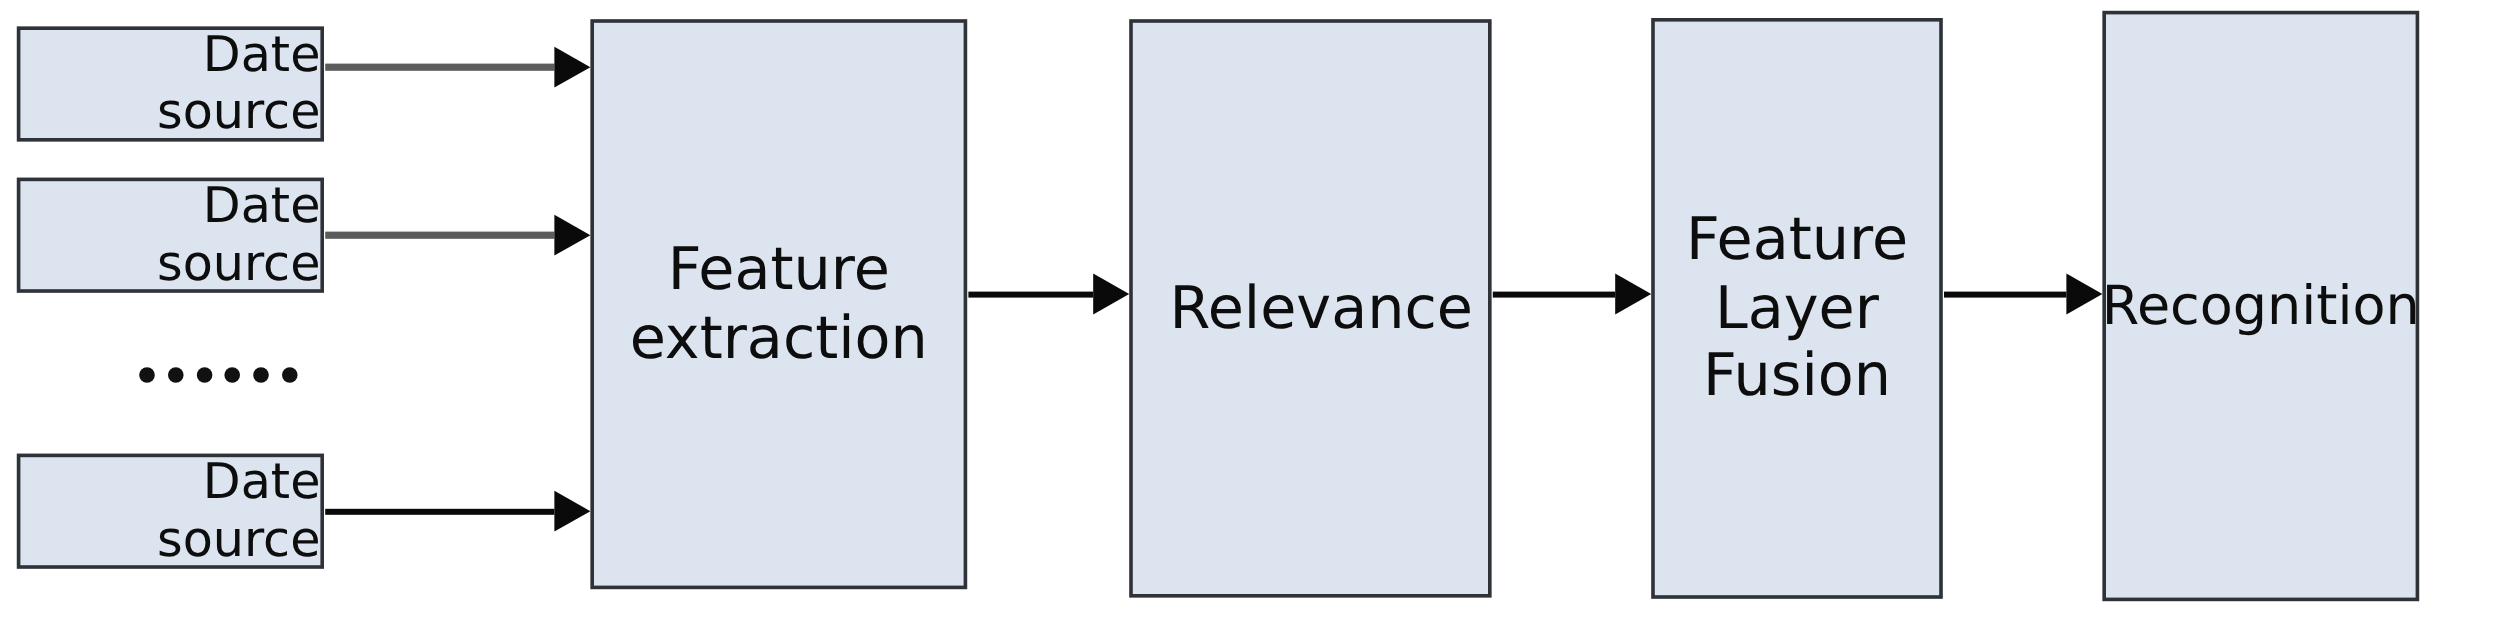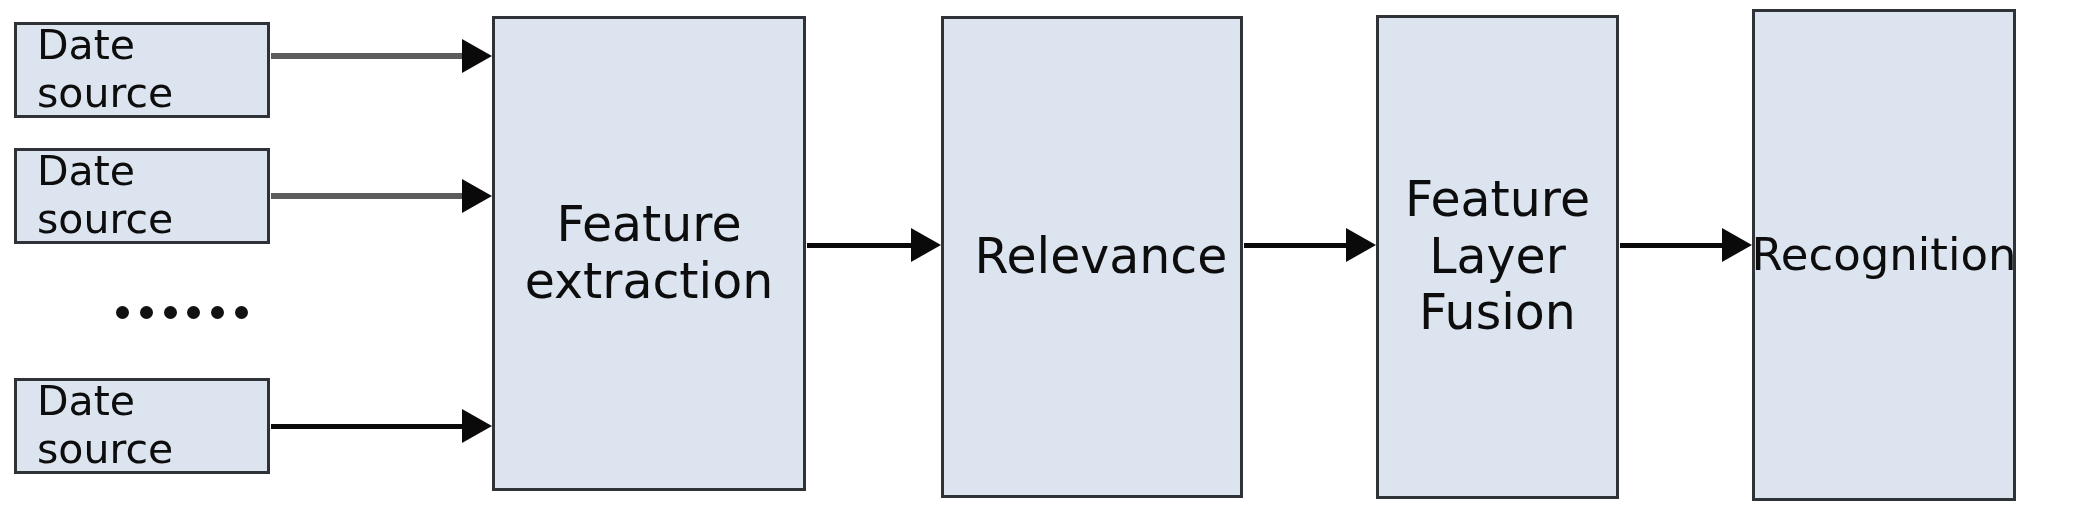--- a/index.html
+++ b/index.html
@@ -32,21 +32,21 @@
     white-space: pre-line;
   }
   
   .src-node {
     left: 14px;
     width: 256px;
     height: 96px;
     font-size: 41px;
     justify-content: flex-start;
     padding-left: 20px;
-    text-align: left;
+    text-align: right;
   }
   #src-0 { top: 22px; }
   #src-1 { top: 148px; }
   #src-2 { top: 378px; }
 
   
   #ellipsis-group {
     position: absolute;
     left: 116px;
     top: 294px;

